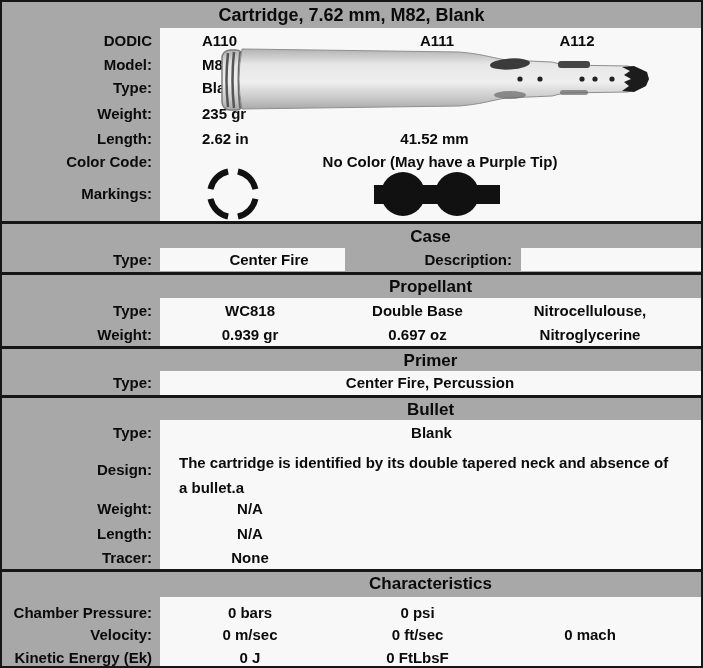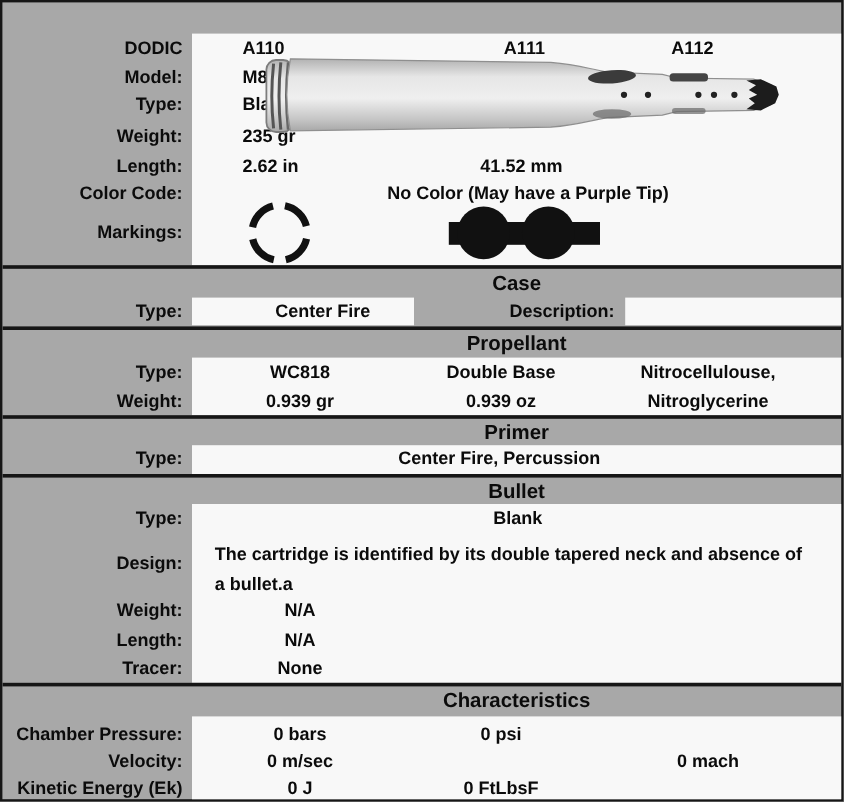--- a/index.html
+++ b/index.html
@@ -24,20 +24,21 @@
   .col1 { left:158px; width:180px; text-align:center; }
   .col2 { left:333px; width:165px; text-align:center; }
   .col3 { left:503px; width:170px; text-align:center; }
   .wrap { white-space:normal; }
 </style>
 </head>
 <body>
 
 <div class="page">
 
+  <div class="title">Cartridge, 7.62 mm, M82, Blank</div>
 
   <div class="wbox" style="left:158px; top:26px; width:543px; height:193px;"></div>
 
   <div class="t lbl" style="top:30px">DODIC</div>
   <div class="t lbl" style="top:54px">Model:</div>
   <div class="t lbl" style="top:77px">Type:</div>
   <div class="t lbl" style="top:103px">Weight:</div>
   <div class="t lbl" style="top:128px">Length:</div>
   <div class="t lbl" style="top:183px">Markings:</div>
   <div class="t lbl" style="top:151px">Color Code:</div>
@@ -107,28 +108,28 @@
 
   <div class="rule" style="top:270px"></div>
   <div class="hdr" style="top:275px">Propellant</div>
   <div class="wbox" style="left:158px; top:296px; width:543px; height:48px;"></div>
   <div class="t lbl" style="top:300px">Type:</div>
   <div class="t lbl" style="top:324px">Weight:</div>
   <div class="t col1" style="top:300px">WC818</div>
   <div class="t col2" style="top:300px">Double Base</div>
   <div class="t col3" style="top:300px">Nitrocellulouse,</div>
   <div class="t col1" style="top:324px">0.939 gr</div>
-  <div class="t col2" style="top:324px">0.939 oz</div>
+  <div class="t col2" style="top:324px">0.697 oz</div>
   <div class="t col3" style="top:324px">Nitroglycerine</div>
 
   <div class="rule" style="top:344px"></div>
   <div class="hdr" style="top:349px">Primer</div>
   <div class="wbox" style="left:158px; top:369px; width:543px; height:24px;"></div>
   <div class="t lbl" style="top:372px">Type:</div>
-  <div class="t c" style="left:158px; top:372px; width:512px">Center Fire, Percussion</div>
+  <div class="t c" style="left:172px; top:372px; width:512px">Center Fire, Percussion</div>
 
   <div class="rule" style="top:393px"></div>
   <div class="hdr" style="top:398px">Bullet</div>
   <div class="wbox" style="left:158px; top:418px; width:543px; height:149px;"></div>
   <div class="t lbl" style="top:422px">Type:</div>
   <div class="t c" style="left:158px; top:422px; width:543px">Blank</div>
   <div class="t lbl" style="top:459px">Design:</div>
   <div class="t wrap" style="left:177px; top:448px; width:495px; line-height:25px">The cartridge is identified by its double tapered neck and absence of a bullet.a</div>
   <div class="t lbl" style="top:498px">Weight:</div>
   <div class="t col1" style="top:498px">N/A</div>
@@ -140,19 +141,20 @@
   <div class="rule" style="top:567px"></div>
   <div class="hdr" style="top:572px">Characteristics</div>
   <div class="wbox" style="left:158px; top:595px; width:543px; height:71px;"></div>
 
   <div class="t lbl" style="top:602px">Chamber Pressure:</div>
   <div class="t col1" style="top:602px">0 bars</div>
   <div class="t col2" style="top:602px">0 psi</div>
 
   <div class="t lbl" style="top:624px">Velocity:</div>
   <div class="t col1" style="top:624px">0 m/sec</div>
+  <div class="t col2" style="top:624px">0 ft/sec</div>
   <div class="t col3" style="top:624px">0 mach</div>
 
   <div class="t lbl" style="top:647px">Kinetic Energy (Ek)</div>
   <div class="t col1" style="top:647px">0 J</div>
   <div class="t col2" style="top:647px">0 FtLbsF</div>
 
 </div>
 
 </body></html>

